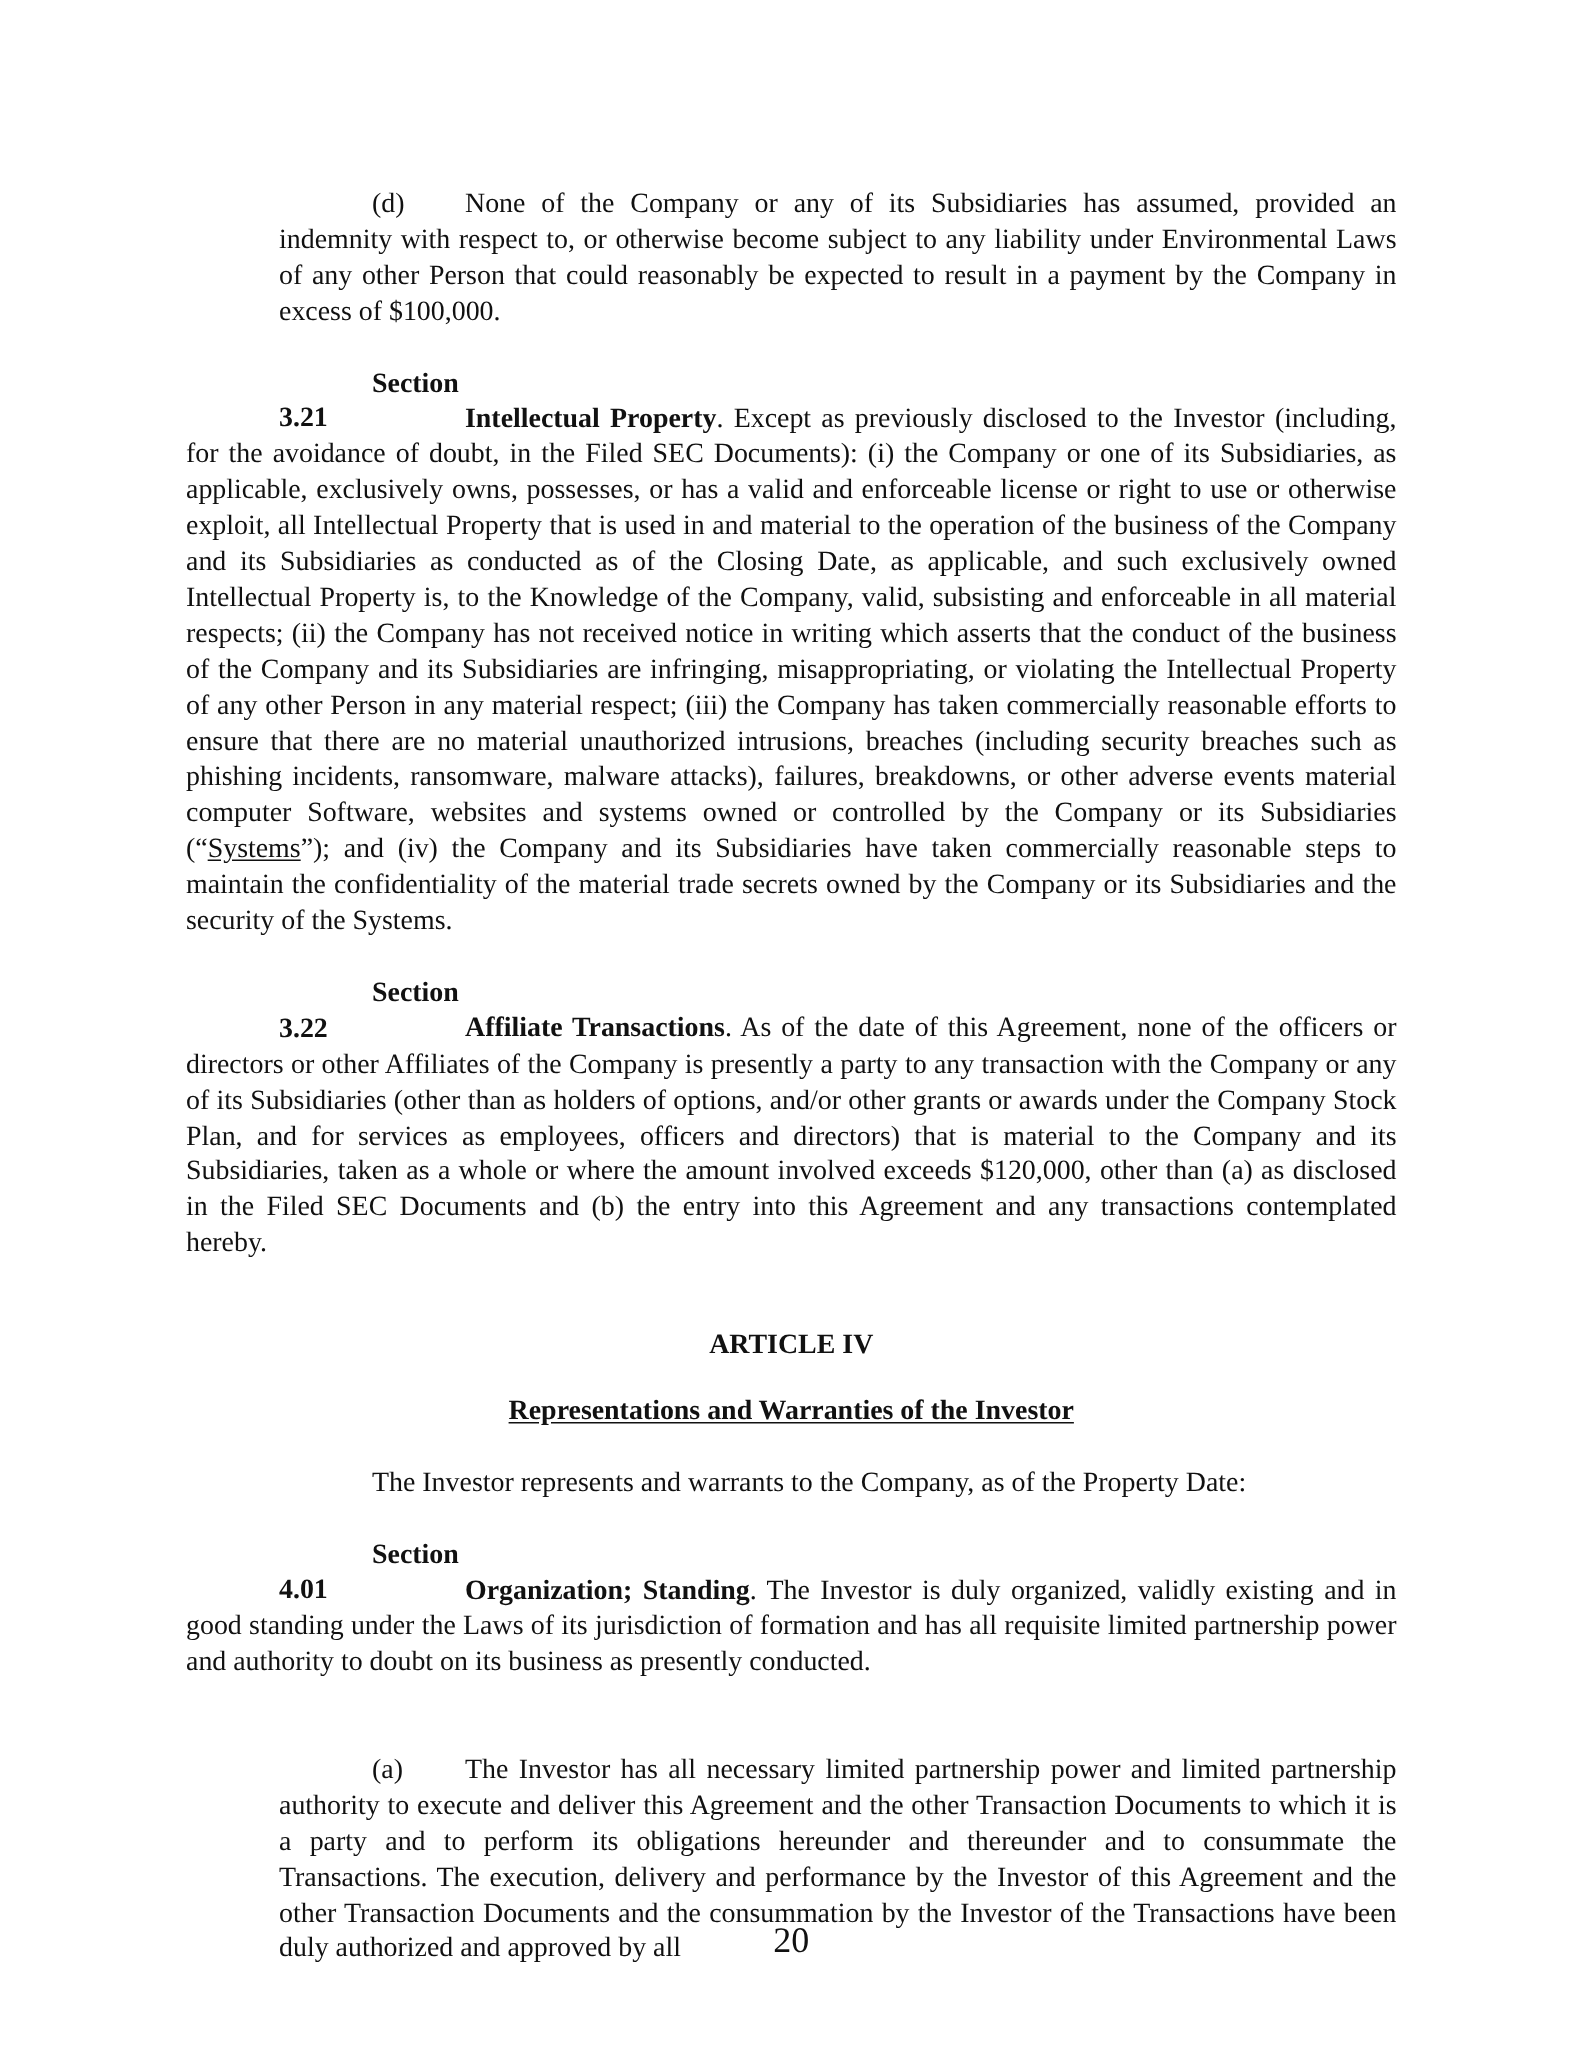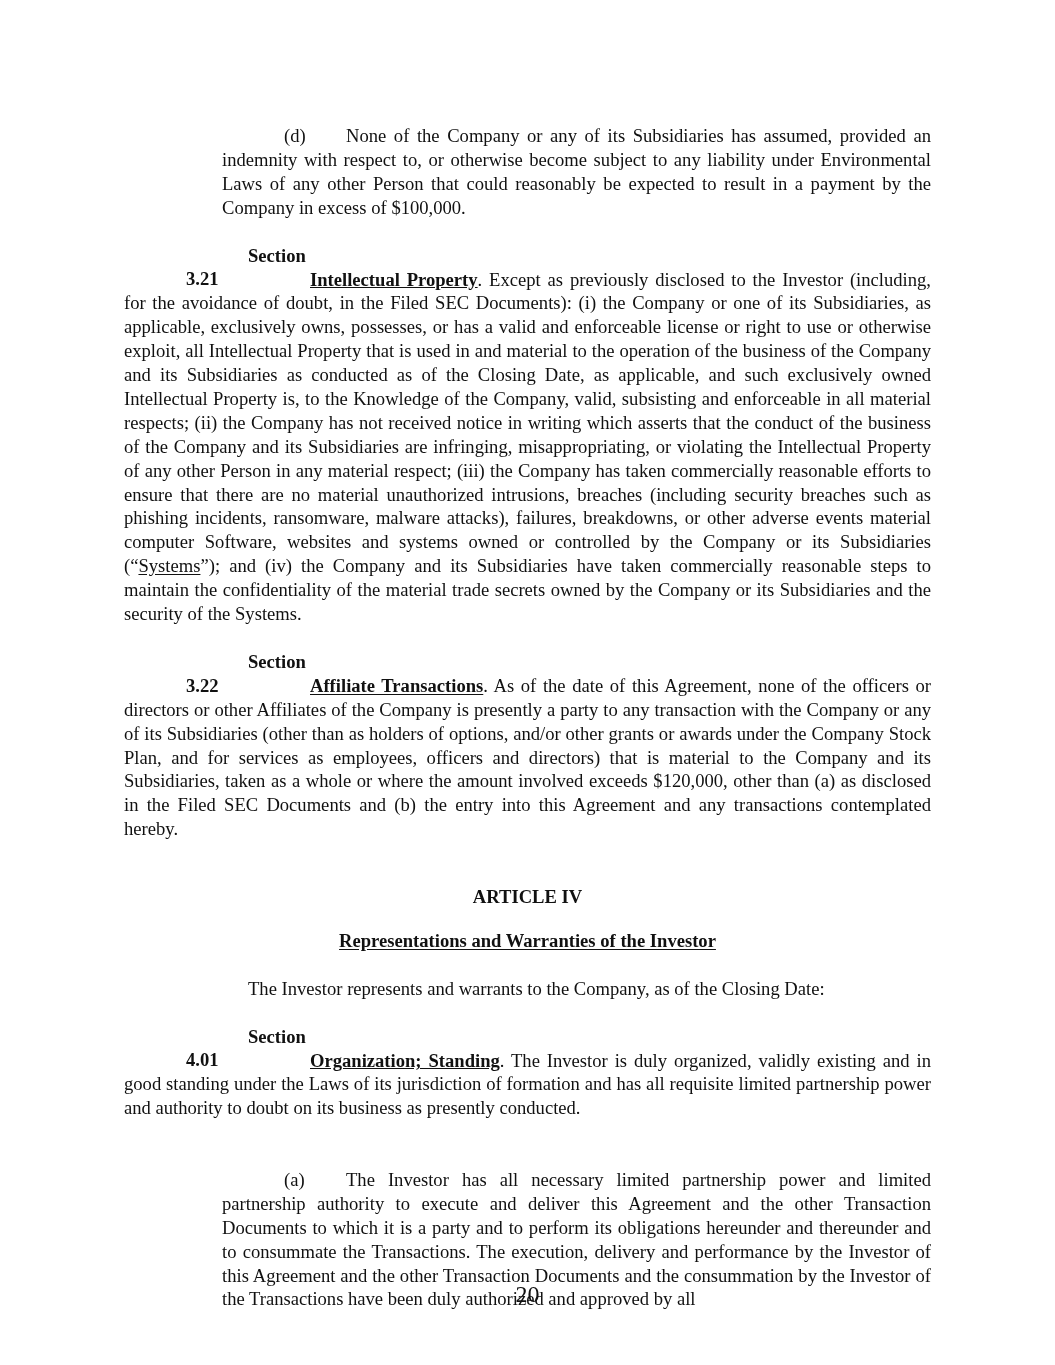--- a/index.html
+++ b/index.html
@@ -5,26 +5,26 @@
   html, body { margin: 0; padding: 0; background: #ffffff; }
   body {
     width: 1055px; height: 1365px; position: relative; overflow: hidden;
     font-family: "Liberation Serif", serif; color: #111;
   }
   .page { position: absolute; left: 124px; top: 124px; width: 807px; }
   p {
     margin: 0; font-size: 18.6px; line-height: 23.9px;
     text-align: justify; text-align-last: left;
   }
-  .indent-block { margin-left: 98px; }
+  .indent-block { margin-left: 62px; }
   .first-indent { text-indent: 62px; }
   .gap { height: 23.9px; }
   .label { display: inline-block; width: 62px; text-indent: 0; }
   .sec-no { font-weight: bold; display: inline-block; width: 124px; }
-  .sec-title { font-weight: bold; text-decoration: underline; text-underline-offset: 2px; }
+  .sec-title { font-weight: bold; text-underline-offset: 2px; }
   .u { text-decoration: underline; text-underline-offset: 2px; }
   .center { text-align: center; text-align-last: center; font-weight: bold; margin-top: 20px; }
   .center .title { text-decoration: underline; text-underline-offset: 2px; }
   .hanging { margin-left: 62px; text-indent: 62px; }
   .page-number {
     position: absolute; top: 1281px; left: 0; width: 1055px;
     text-align: center; font-size: 24px;
   }
 </style>
 </head>
@@ -42,21 +42,21 @@
 
   <p class="first-indent"><span class="sec-no">Section 3.22</span><span class="sec-title">Affiliate Transactions</span><span>.  As of the date of this Agreement, none of the officers or directors or other Affiliates of the Company is presently a party to any transaction with the Company or any of its Subsidiaries (other than as holders of options, and/or other grants or awards under the Company Stock Plan, and for services as employees, officers and directors) that is material to the Company and its Subsidiaries, taken as a whole or where the amount involved exceeds $120,000, other than (a) as disclosed in the Filed SEC Documents and (b) the entry into this Agreement and any transactions contemplated hereby.</span></p>
 
   <div class="gap"></div>
 
   <p class="center">ARTICLE IV</p>
   <p class="center"><span class="title">Representations and Warranties of the Investor</span></p>
 
   <div class="gap"></div>
 
-  <p class="hanging">The Investor represents and warrants to the Company, as of the Closing Date:</p>
+  <p class="hanging">The Investor represents and warrants to the Company, as of the Property Date:</p>
 
   <div class="gap"></div>
 
   <p class="first-indent"><span class="sec-no">Section 4.01</span><span class="sec-title">Organization; Standing</span><span>.  The Investor is duly organized, validly existing and in good standing under the Laws of its jurisdiction of formation and has all requisite limited partnership power and authority to doubt on its business as presently conducted.</span></p>
 
   <div class="gap"></div>
 
 
   <div class="gap"></div>
 

